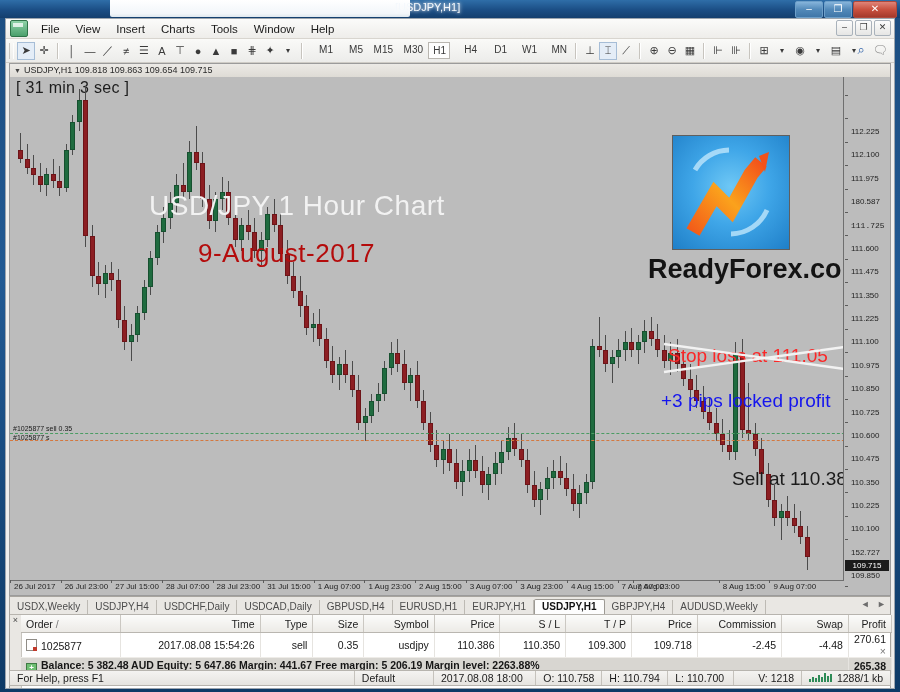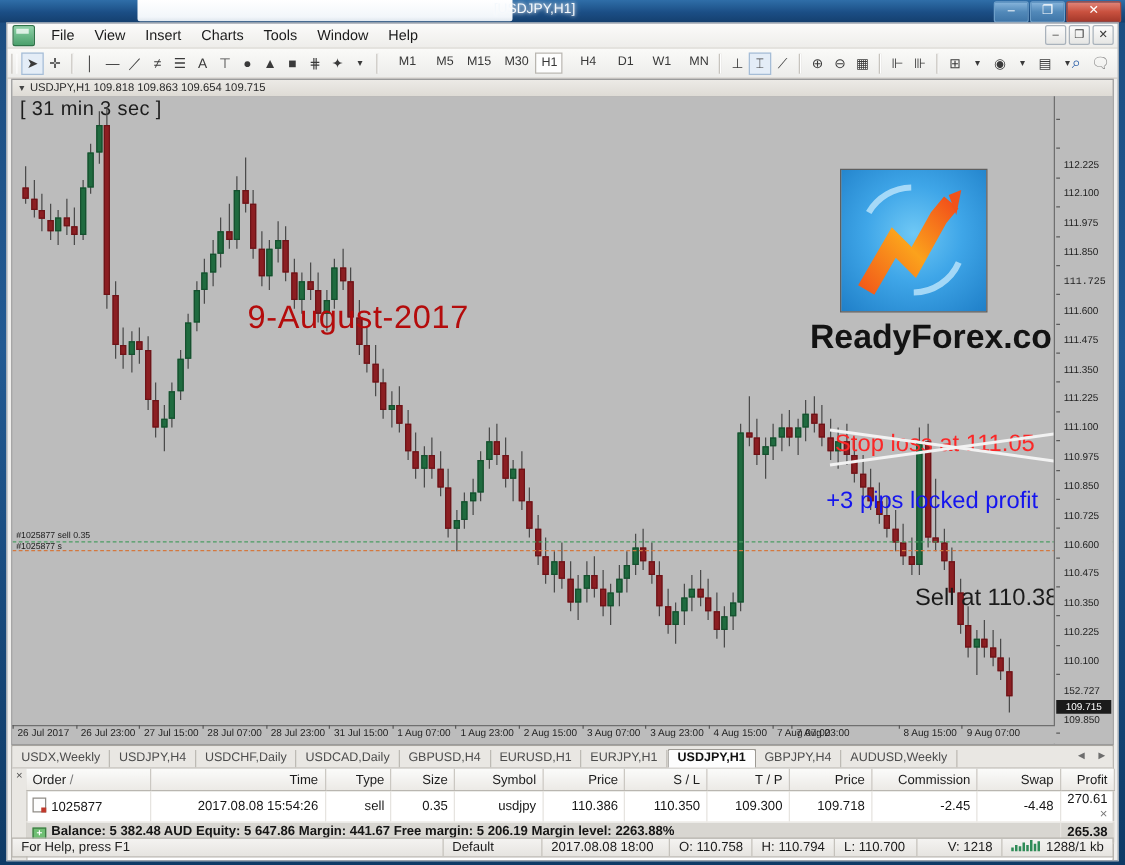--- a/index.html
+++ b/index.html
@@ -850,20 +850,21 @@
               <div class="wick" style="top:448.7px;height:44.0px"></div>
               <div class="body dn" style="top:459.7px;height:20.2px"></div>
             </div>
           </div>
 
         <div class="oline sell" id="line-sell" style="top: 355.9px; border-top-style: dashed;"></div>
         <div class="olabel" id="label-sell" style="top: 347.9px;">#1025877 sell 0.35</div>
         <div class="oline sl" id="line-sl" style="top: 362.5px;"></div>
         <div class="olabel" id="label-sl" style="top: 356.5px;">#1025877 s</div>
 
+        <div class="ov-title">USD/JPY 1 Hour Chart</div>
         <div class="ov-date">9-August-2017</div>
 
         <div class="ov-stop">Stop loss at 111.05</div>
         <svg class="ov-strike" viewBox="0 0 210 34">
           <line x1="4" y1="3" x2="206" y2="31" stroke="#f2f2f2" stroke-width="2.4"></line>
           <line x1="4" y1="31" x2="206" y2="3" stroke="#f2f2f2" stroke-width="2.4"></line>
         </svg>
 
         <div class="ov-locked">+3 pips locked profit</div>
         <div class="ov-sell">Sell at 110.38</div>
@@ -894,21 +895,21 @@
           <div class="ptick" style="top: 37.4074px;">
             <i></i>
             <span>112.100</span>
           </div>
           <div class="ptick" style="top: 60.787px;">
             <i></i>
             <span>111.975</span>
           </div>
           <div class="ptick" style="top: 84.1667px;">
             <i></i>
-            <span>111.850</span>
+            <span>180.587</span>
           </div>
           <div class="ptick" style="top: 107.546px; font-family: Liberation Mono, monospace;">
             <i></i>
             <span>111.725</span>
           </div>
           <div class="ptick" style="top: 130.926px;">
             <i></i>
             <span>111.600</span>
           </div>
           <div class="ptick" style="top: 154.306px;">

